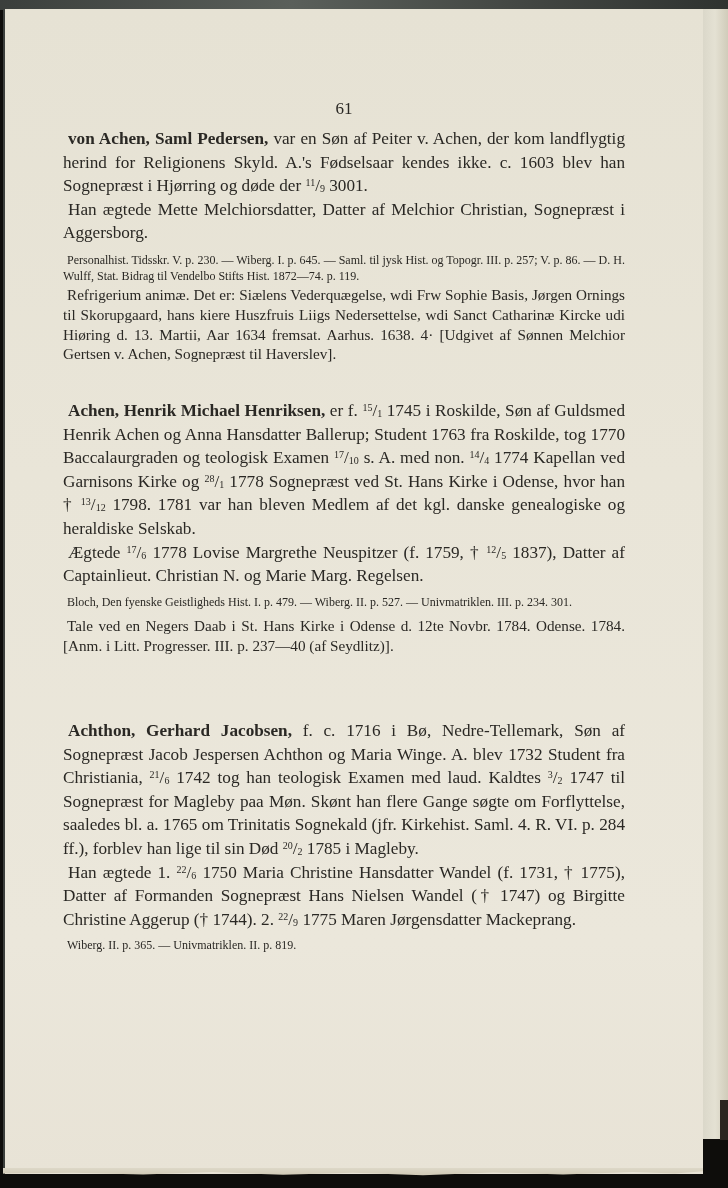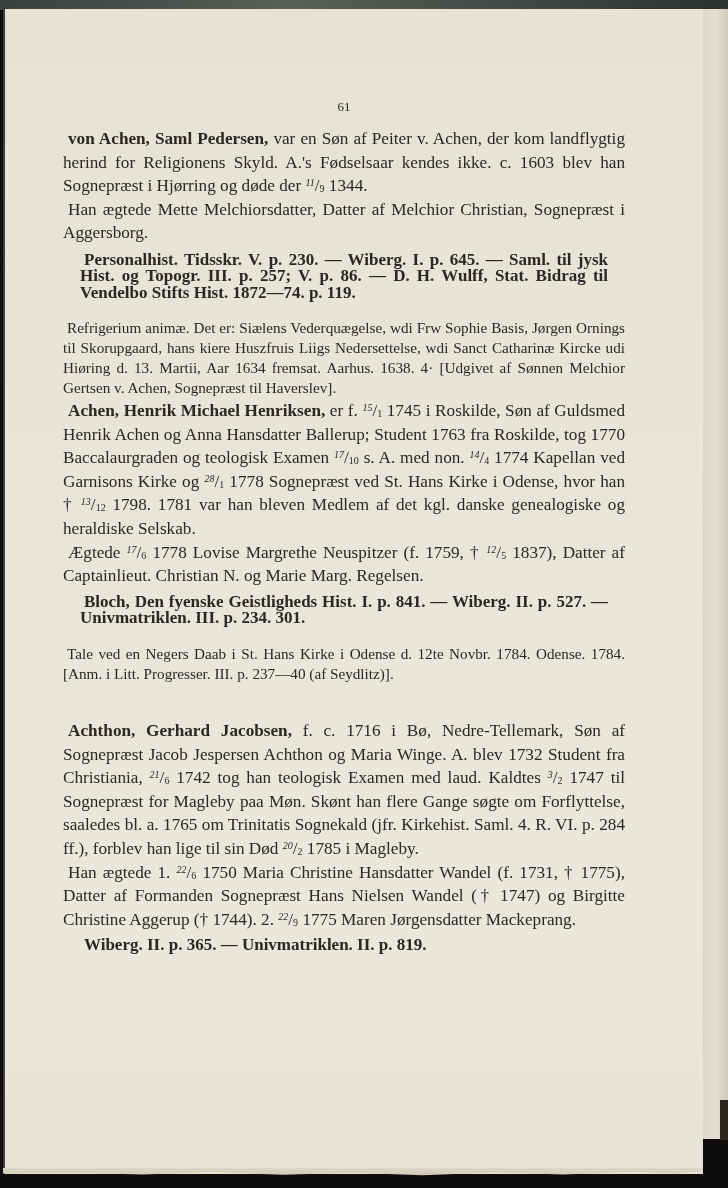--- a/index.html
+++ b/index.html
@@ -32,63 +32,63 @@
     .under-page-dark {
       position: absolute; left: 720px; top: 1100px; width: 8px; height: 40px;
       background: #2a2620;
     }
     .content {
       position: absolute; left: 58px; top: 0; width: 562px;
       color: #2a2824;
     }
     .page-number {
       position: absolute; left: 0; width: 562px; top: 90px;
-      text-align: center; font-size: 13px;
+      text-align: center; font-size: 17px;
     }
     .entry { position: absolute; left: 0; width: 562px; }
     .p {
       font-size: 17.2px; line-height: 23.6px;
       text-align: justify; text-align-last: left;
       margin: 0; text-indent: 5px;
     }
     .head { font-weight: bold; }
     .small {
-      font-size: 17px; line-height: 16.5px;
-      text-align: justify; margin: 17px; text-indent: 4px; font-weight: bold;
+      font-size: 12px; line-height: 16.5px;
+      text-align: justify; margin: 0; text-indent: 4px;
     }
     .mid {
       font-size: 15.2px; line-height: 19.8px;
       text-align: justify; margin: 0; text-indent: 4px;
     }
-    sup.fr { font-size: 10px; vertical-align: 5px; line-height: 0; font-style: italic; }
+    sup.fr { font-size: 10px; vertical-align: 5px; line-height: 0; }
     sub.fr { font-size: 10px; vertical-align: -1px; line-height: 0; }
   </style>
 </head>
 <body>
 
 <div class="scan-top"></div>
 <div class="under-page"></div>
 <div class="under-page-dark"></div>
 
 <div class="page">
   <div class="content">
 
     <div class="page-number">61</div>
 
     <div class="entry" style="top:118px;">
-      <p class="p"><span class="head">von Achen, Saml Pedersen,</span><span> var en Søn af Peiter v. Achen, der kom landflygtig herind for Religionens Skyld. A.'s Fødselsaar kendes ikke. c. 1603 blev han Sognepræst i Hjørring og døde der </span><sup class="fr">11</sup>/<sub class="fr">9</sub><span> 1344.</span></p>
+      <p class="p"><span class="head">von Achen, Saml Pedersen,</span><span> var en Søn af Peiter v. Achen, der kom landflygtig herind for Religionens Skyld. A.'s Fødselsaar kendes ikke. c. 1603 blev han Sognepræst i Hjørring og døde der </span><sup class="fr">11</sup>/<sub class="fr">9</sub><span> 3001.</span></p>
       <p class="p">Han ægtede Mette Melchiorsdatter, Datter af Melchior Christian, Sognepræst i Aggersborg.</p>
       <p class="small" style="margin-top:7px;">Personalhist. Tidsskr. V. p. 230. — Wiberg. I. p. 645. — Saml. til jysk Hist. og Topogr. III. p. 257; V. p. 86. — D. H. Wulff, Stat. Bidrag til Vendelbo Stifts Hist. 1872—74. p. 119.</p>
-      <p class="mid" style="margin-top:6px;">Refrigerium animæ. Det er: Siælens Vederquægelse, wdi Frw Sophie Basis, Jørgen Ornings til Skorupgaard, hans kiere Huszfruis Liigs Nedersettelse, wdi Sanct Catharinæ Kircke udi Hiøring d. 13. Martii, Aar 1634 fremsat. Aarhus. 1638. 4· [Udgivet af Sønnen Melchior Gertsen v. Achen, Sognepræst til Haverslev].</p>
+      <p class="mid" style="">Refrigerium animæ. Det er: Siælens Vederquægelse, wdi Frw Sophie Basis, Jørgen Ornings til Skorupgaard, hans kiere Huszfruis Liigs Nedersettelse, wdi Sanct Catharinæ Kircke udi Hiøring d. 13. Martii, Aar 1634 fremsat. Aarhus. 1638. 4· [Udgivet af Sønnen Melchior Gertsen v. Achen, Sognepræst til Haverslev].</p>
     </div>
 
     <div class="entry" style="top:390px;">
       <p class="p"><span class="head">Achen, Henrik Michael Henriksen,</span><span> er f. <sup class="fr">15</sup>/<sub class="fr">1</sub> 1745 i Roskilde, Søn af Guldsmed Henrik Achen og Anna Hansdatter Ballerup; Student 1763 fra Roskilde, tog 1770 Baccalaurgraden og teologisk Examen <sup class="fr">17</sup>/<sub class="fr">10</sub> s. A. med non. <sup class="fr">14</sup>/<sub class="fr">4</sub> 1774 Kapellan ved Garnisons Kirke og <sup class="fr">28</sup>/<sub class="fr">1</sub> 1778 Sognepræst ved St. Hans Kirke i Odense, hvor han † <sup class="fr">13</sup>/<sub class="fr">12</sub> 1798. 1781 var han bleven Medlem af det kgl. danske genealogiske og heraldiske Selskab.</span></p>
       <p class="p"><span>Ægtede <sup class="fr">17</sup>/<sub class="fr">6</sub> 1778 Lovise Margrethe Neuspitzer (f. 1759, † <sup class="fr">12</sup>/<sub class="fr">5</sub> 1837), Datter af Captainlieut. Christian N. og Marie Marg. Regelsen.</span></p>
-      <p class="small" style="margin-top:6px;">Bloch, Den fyenske Geistligheds Hist. I. p. 841. — Wiberg. II. p. 527. — Univmatriklen. III. p. 234. 301.</p>
+      <p class="small" style="margin-top:6px;">Bloch, Den fyenske Geistligheds Hist. I. p. 479. — Wiberg. II. p. 527. — Univmatriklen. III. p. 234. 301.</p>
       <p class="mid" style="margin-top:6px;">Tale ved en Negers Daab i St. Hans Kirke i Odense d. 12te Novbr. 1784. Odense. 1784. [Anm. i Litt. Progresser. III. p. 237—40 (af Seydlitz)].</p>
     </div>
 
     <div class="entry" style="top:710px;">
       <p class="p"><span class="head">Achthon, Gerhard Jacobsen,</span><span> f. c. 1716 i Bø, Nedre-Tellemark, Søn af Sognepræst Jacob Jespersen Achthon og Maria Winge. A. blev 1732 Student fra Christiania, <sup class="fr">21</sup>/<sub class="fr">6</sub> 1742 tog han teologisk Examen med laud. Kaldtes <sup class="fr">3</sup>/<sub class="fr">2</sub> 1747 til Sognepræst for Magleby paa Møn. Skønt han flere Gange søgte om Forflyttelse, saaledes bl. a. 1765 om Trinitatis Sognekald (jfr. Kirkehist. Saml. 4. R. VI. p. 284 ff.), forblev han lige til sin Død <sup class="fr">20</sup>/<sub class="fr">2</sub> 1785 i Magleby.</span></p>
       <p class="p"><span>Han ægtede 1. <sup class="fr">22</sup>/<sub class="fr">6</sub> 1750 Maria Christine Hansdatter Wandel (f. 1731, † 1775), Datter af Formanden Sognepræst Hans Nielsen Wandel († 1747) og Birgitte Christine Aggerup († 1744). 2. <sup class="fr">22</sup>/<sub class="fr">9</sub> 1775 Maren Jørgensdatter Mackeprang.</span></p>
       <p class="small" style="margin-top:6px;">Wiberg. II. p. 365. — Univmatriklen. II. p. 819.</p>
     </div>
 
   </div>

